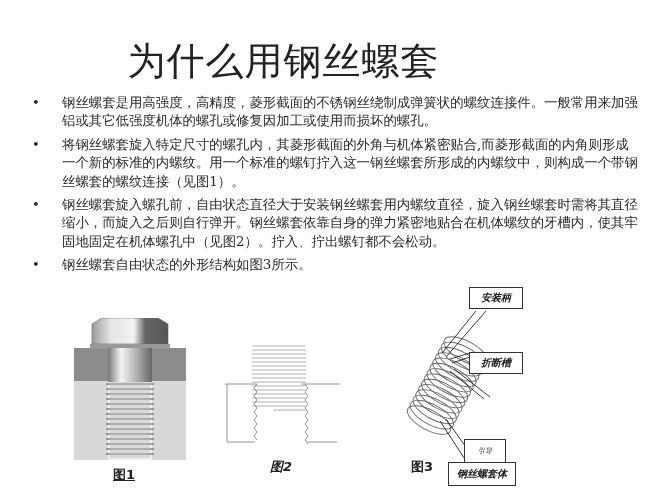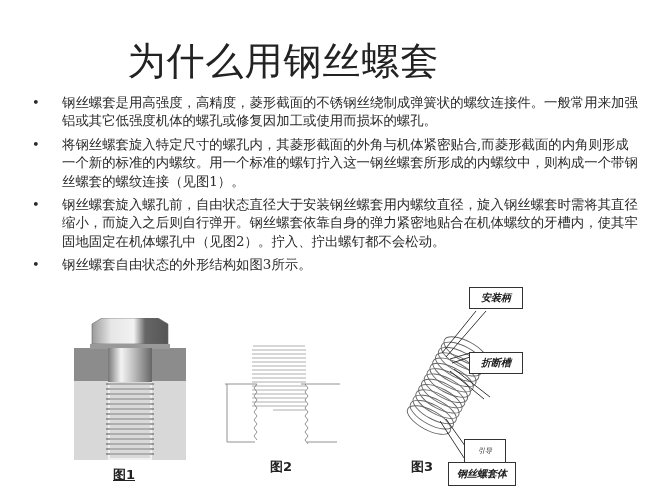--- a/index.html
+++ b/index.html
@@ -89,21 +89,21 @@
   </g>
   <g stroke="#777" stroke-width="0.8" fill="none">
     <path d="M0 42 H32 M76 42 H115"></path>
     <path d="M2 42 V100 H30"></path>
     <path d="M113 42"></path>
     <path d="M82 100 H112"></path>
     <path d="M32 42 l-3 4 l3 4 l-3 4 l3 4 l-3 4 l3 4 l-3 4 l3 4 l-3 4 l3 4 l-3 4 l3 4 l-3 4 l3 4"></path>
     <path d="M80 42 l3 4 l-3 4 l3 4 l-3 4 l3 4 l-3 4 l3 4 l-3 4 l3 4 l-3 4 l3 4 l-3 4 l3 4 l-3 4 l3 4"></path>
   </g>
 </svg>
-<div class="caption" style="left:270px;top:458px;">图2</div>
+<div class="caption" style="left:270px;top:458px;font-style:italic;">图2</div>
 
 <svg class="fig" style="left:390px;top:330px;" width="110" height="120" viewBox="0 0 110 120">
   <g transform="rotate(28 55 60)" stroke="#666" stroke-width="0.9" fill="none">
     <ellipse cx="55" cy="16" rx="24" ry="10"></ellipse>
     <ellipse cx="55" cy="22" rx="24" ry="10"></ellipse>
     <ellipse cx="55" cy="28" rx="24" ry="10"></ellipse>
     <ellipse cx="55" cy="34" rx="24" ry="10"></ellipse>
     <ellipse cx="55" cy="40" rx="24" ry="10"></ellipse>
     <ellipse cx="55" cy="46" rx="24" ry="10"></ellipse>
     <ellipse cx="55" cy="52" rx="24" ry="10"></ellipse>

